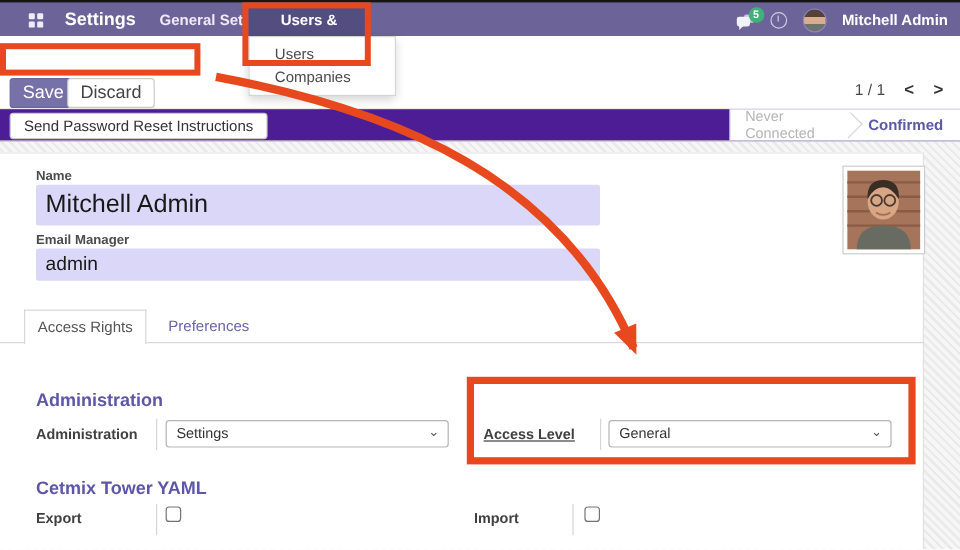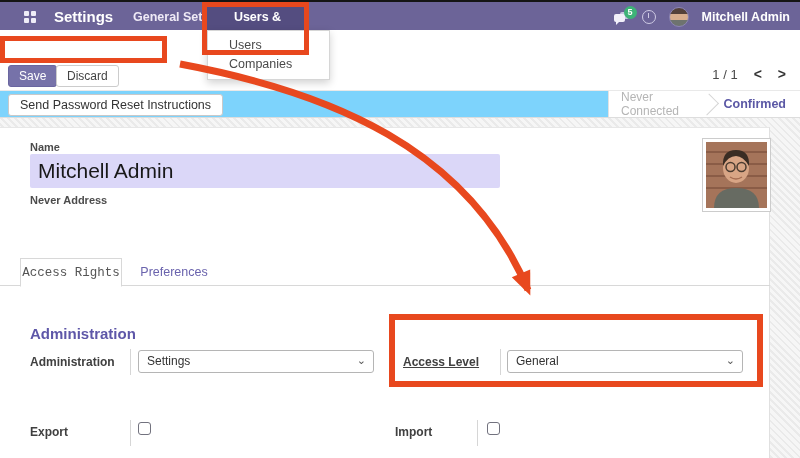--- a/index.html
+++ b/index.html
@@ -35,29 +35,29 @@
   
   .dropdown { position:absolute; left:207px; top:30px; width:123px; background:#fff;
               border:1px solid #d6d6d6; box-shadow:0 3px 8px rgba(0,0,0,.18); padding:5px 0; z-index:5; }
   .dropdown-item { height:19px; line-height:19px; padding-left:21px; font-size:12.5px; color:#4a4a4a; cursor:pointer; }
 
   
   .crumb-row { position:absolute; left:0; top:30px; width:800px; height:60px; background:#fff; }
   .breadcrumb { position:absolute; left:10px; top:10px; font-size:17px; color:#333; }
   .crumb-link { color:#6a61ab; cursor:pointer; }
   .crumb-sep { color:#999; padding:0 4px; }
-  .btn { display:inline-block; font-size:12px; border-radius:3px; cursor:pointer; }
+  .btn { display:inline-block; font-size:15px; border-radius:3px; cursor:pointer; }
   .btn-save { position:absolute; left:8px; top:35px; padding:3px 10px; background:#7672a9; color:#fff; border:1px solid #6a66a0; }
   .btn-discard { position:absolute; left:56px; top:35px; padding:3px 10px; background:#fff; color:#444; border:1px solid #ccc; }
   .pager { position:absolute; right:14px; top:36px; display:flex; align-items:center; gap:16px; font-size:13px; color:#4a4a4a; }
   .pager .chev { cursor:pointer; color:#333; font-weight:bold; font-size:14px; }
 
   
   .status-row { position:absolute; left:0; top:90px; width:800px; height:28px;
-                background:#7dd3fc; border-top:1px solid #e9e9e9; border-bottom:1px solid #ddd; }
+                background:#4c1d95; border-top:1px solid #e9e9e9; border-bottom:1px solid #ddd; }
   .btn-reset { position:absolute; left:8px; top:3px; padding:3px 11px; background:#fff; color:#333;
                border:1px solid #c9c9c9; border-radius:3px; font-size:12.5px; cursor:pointer; }
   .statusbar-right { position:absolute; left:608px; top:0; right:0; height:26px; background:#fff;
                      border-left:1px solid #e2e2e2; display:flex; align-items:center; justify-content:flex-end; }
   .state-muted { color:#b5b5b5; font-size:12px; padding:0 12px; cursor:pointer; }
   .state-sep { width:17px; height:17px; border-top:1px solid #d5d5d5; border-right:1px solid #d5d5d5;
                transform:rotate(45deg); margin:0 2px 0 -8px; background:#fff; }
   .state-active { color:#5b58a5; font-size:12.5px; font-weight:bold; padding:0 14px 0 6px; cursor:pointer; }
 
   
@@ -71,21 +71,21 @@
                color:#181818; padding:0 8px; font-family:"Liberation Sans",sans-serif; }
   .inp-name { left:30px; top:26px; width:470px; height:34px; font-size:21px; }
   .inp-email { left:30px; top:79px; width:470px; height:27px; font-size:16px; }
 
   .avatar-card { position:absolute; left:702px; top:10px; width:69px; height:74px;
                  background:#fff; border:1px solid #ccc; padding:3px; cursor:pointer; }
 
   .tabs { position:absolute; left:0; top:130px; width:770px; height:28px; border-bottom:1px solid #d8d8d8; }
   .tab { position:absolute; top:0; height:28px; line-height:28px; text-align:center; font-size:12.5px; cursor:pointer; }
   .tab-active { left:20px; width:102px; background:#fff; color:#555;
-                border:1px solid #d8d8d8; border-bottom:1px solid #fff; height:29px;font-family:Liberation Mono, monospace; }
+                border:1px solid #d8d8d8; border-bottom:1px solid #fff; height:29px; }
   .tab-plain { left:130px; width:88px; color:#6a63ad; }
 
   .sec-title { position:absolute; font-size:15px; font-weight:bold; color:#5e57a8; }
   .row-label { position:absolute; font-size:12px; font-weight:600; color:#404040; }
   .v-sep { position:absolute; width:1px; height:26px; background:#d6d6d6; }
   .o-select { position:absolute; height:23px; background:#fff; border:1px solid #b5b5b5; border-radius:3px;
               font-size:12px; color:#333; line-height:21px; padding:0 20px 0 8px; cursor:pointer; }
   .o-select .caret { position:absolute; right:7px; top:-1px; color:#555; font-size:11px; }
   .o-check { position:absolute; width:13px; height:13px; border:1.5px solid #72727e; border-radius:3px;
              background:#fff; cursor:pointer; }
@@ -141,21 +141,22 @@
       <span class="state-sep"></span>
       <span class="state-active">Confirmed</span>
     </div>
   </div>
 
   <div class="form-bg">
     <div class="sheet">
 
       <div class="fld-label" style="left:30px; top:13px;">Name</div>
       <input class="fld-input inp-name" value="Mitchell Admin" style="">
-      <div class="fld-label" style="left:30px; top:66px;">Never Address</div>
+      <div class="fld-label" style="left:30px; top:66px;">Email Manager</div>
+      <input class="fld-input inp-email" value="admin" style="">
 
       <div class="avatar-card">
         <svg width="61" height="66" viewBox="0 0 61 66">
           <rect x="0" y="0" width="61" height="66" fill="#a5745a"></rect>
           <g stroke="#8a5c46" stroke-width="2">
             <line x1="0" y1="10" x2="61" y2="10"></line>
               <line x1="0" y1="22" x2="61" y2="22"></line>
             <line x1="0" y1="34" x2="61" y2="34"></line>
               <line x1="0" y1="46" x2="61" y2="46"></line>
           </g>
@@ -183,20 +184,21 @@
         <span class="caret">⌄</span>
       </div>
 
       <div class="row-label" style="left:403px; top:227px;text-decoration:underline;">Access Level</div>
       <div class="v-sep" style="left:500px; top:221px;"></div>
       <div class="o-select" style="left:507px; top:222px; width:236px;">
         <span>General</span>
         <span class="caret">⌄</span>
       </div>
 
+      <div class="sec-title" style="left:30px; top:271px;">Cetmix Tower YAML</div>
       <div class="row-label" style="left:30px; top:297px;">Export</div>
       <div class="v-sep" style="left:130px; top:292px;"></div>
       <div class="o-check" style="left:138px; top:294px;"></div>
       <div class="row-label" style="left:395px; top:297px;">Import</div>
       <div class="v-sep" style="left:477px; top:292px;"></div>
       <div class="o-check" style="left:487px; top:294px;"></div>
 
     </div>
   </div>
 

